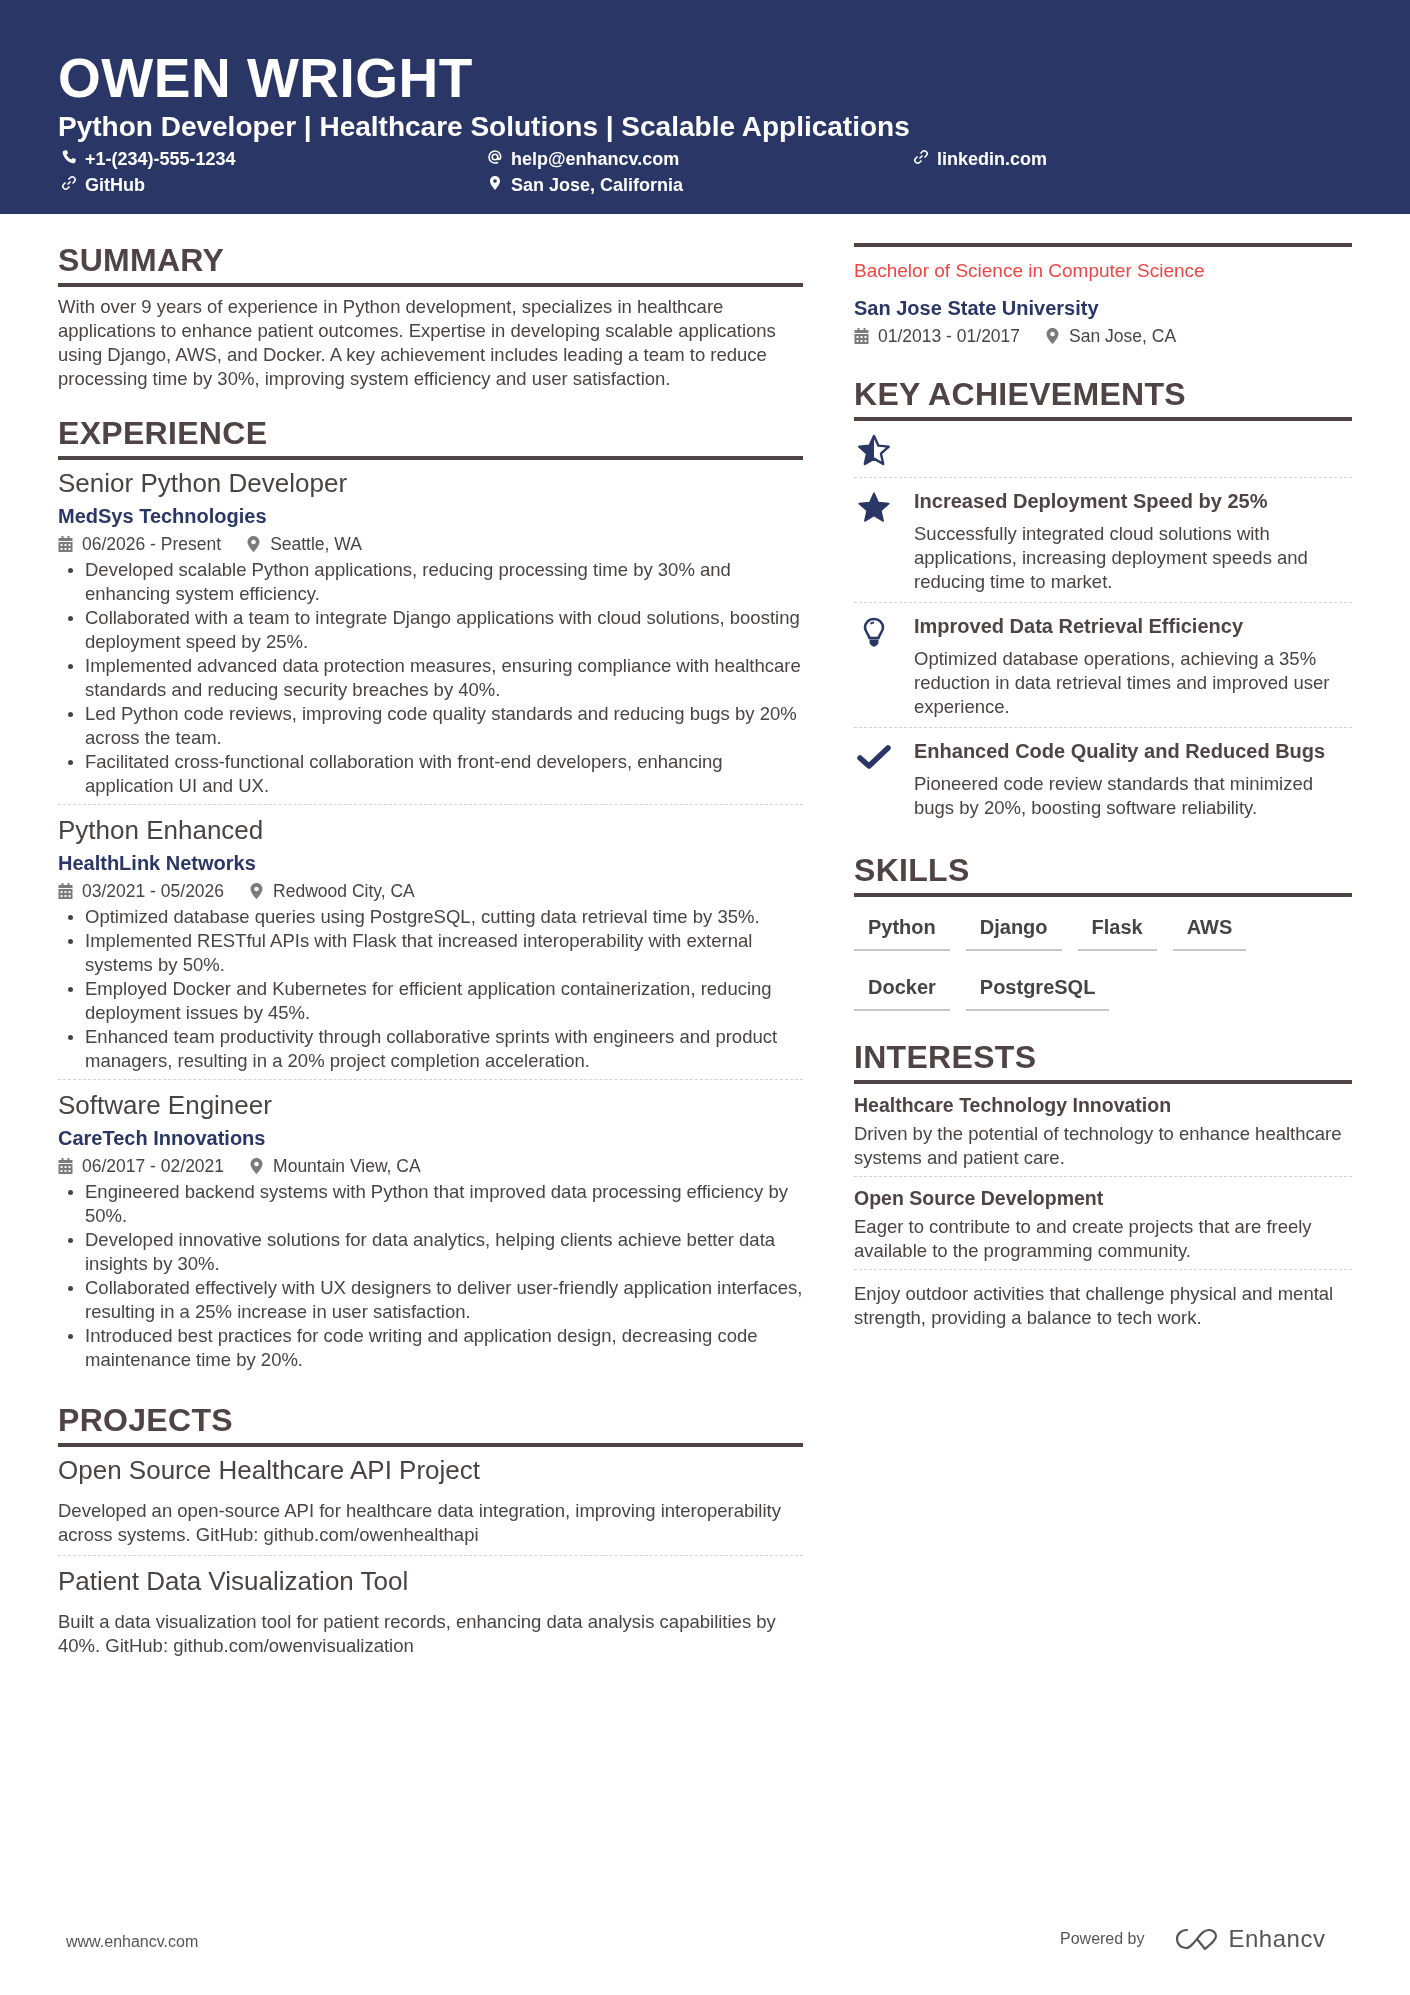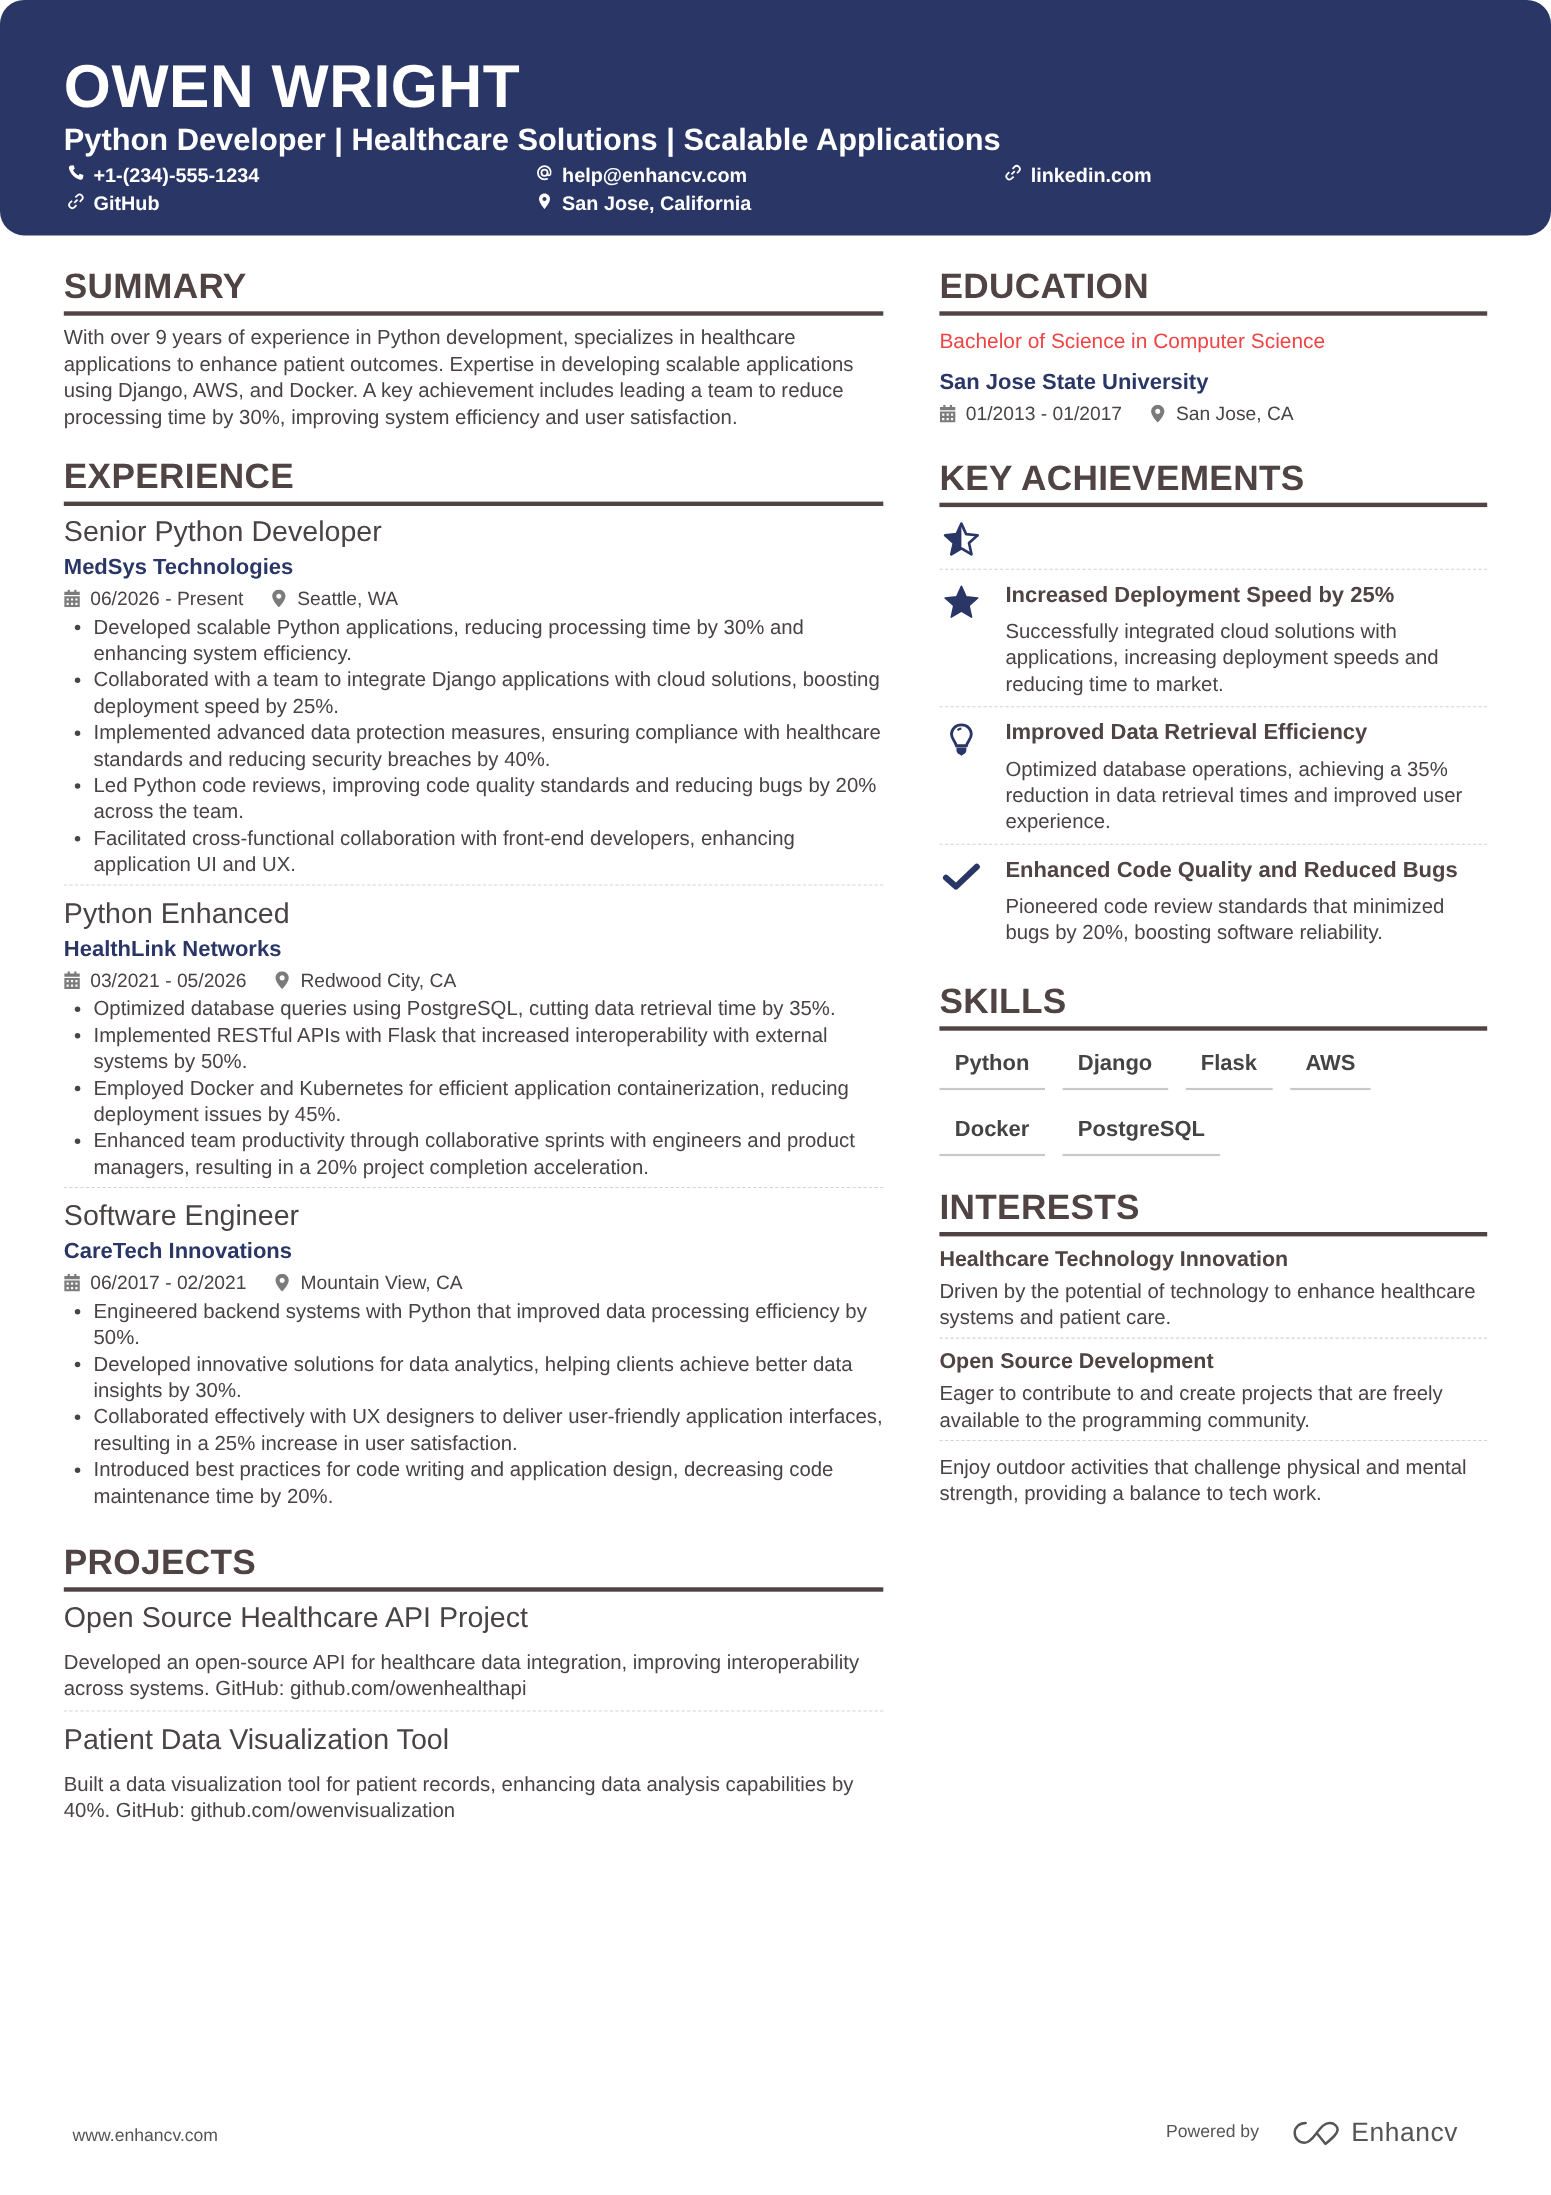--- a/index.html
+++ b/index.html
@@ -1,19 +1,19 @@
 <!DOCTYPE html>
 <html><head>
 <meta charset="utf-8">
 <style>
   * { box-sizing: border-box; margin: 0; padding: 0; }
   html, body { width: 1410px; height: 1995px; background: #ffffff; }
   body { font-family: "Liberation Sans", "DejaVu Sans", sans-serif; color: #4a4344; position: relative; overflow: hidden; }
 
-  .header { position: absolute; left: 0; top: 0; width: 1410px; height: 214px; background: #2a3766; color: #ffffff; border-radius: 22px; }
+  .header { position: absolute; left: 0; top: 0; width: 1410px; height: 214px; background: #2a3766; color: #ffffff; }
   .header .name { position: absolute; left: 58px; top: 46px; font-size: 55px; font-weight: 700; letter-spacing: 0.5px; line-height: 64px; }
   .header .title { position: absolute; left: 58px; top: 110px; font-size: 28px; font-weight: 700; line-height: 34px; }
   .contact { position: absolute; display: flex; font-size: 18px; font-weight: 700; line-height: 22px; }
   .contact .ic { width: 18px; height: 18px; margin-right: 7px; display: inline-flex; align-items: center; justify-content: center; }
   .contact svg { width: 16px; height: 16px; }
 
   .col-left { position: absolute; left: 58px; top: 240px; width: 745px; }
   .col-right { position: absolute; left: 854px; top: 240px; width: 498px; }
 
   .sec-title { font-size: 32px; font-weight: 700; color: #4f4344; line-height: 40px; letter-spacing: 0.3px; }
@@ -224,21 +224,20 @@
     <div class="project">
       <div class="project-title">Patient Data Visualization Tool</div>
       <div class="project-desc">Built a data visualization tool for patient records, enhancing data analysis capabilities by 40%. GitHub: github.com/owenvisualization</div>
     </div>
   </section>
 </div>
 
 <div class="col-right">
 
   <section>
-    <div class="sec-title">EDUCATION</div>
     <div class="sec-rule"></div>
     <div class="degree">Bachelor of Science in Computer Science</div>
     <div class="school">San Jose State University</div>
     <div class="meta">
       <span class="mi">
         <svg viewBox="0 0 14 16">
             <rect x="3" y="0" width="2" height="3"></rect>
             <rect x="9" y="0" width="2" height="3"></rect>
             <path d="M0 2 H14 V5 H0 Z"></path>
             <path d="M0 6 H14 V16 H0 Z M2 8 V10 H4 V8 Z M6 8 V10 H8 V8 Z M10 8 V10 H12 V8 Z M2 12 V14 H4 V12 Z M6 12 V14 H8 V12 Z M10 12 V14 H12 V12 Z" fill-rule="evenodd"></path>

